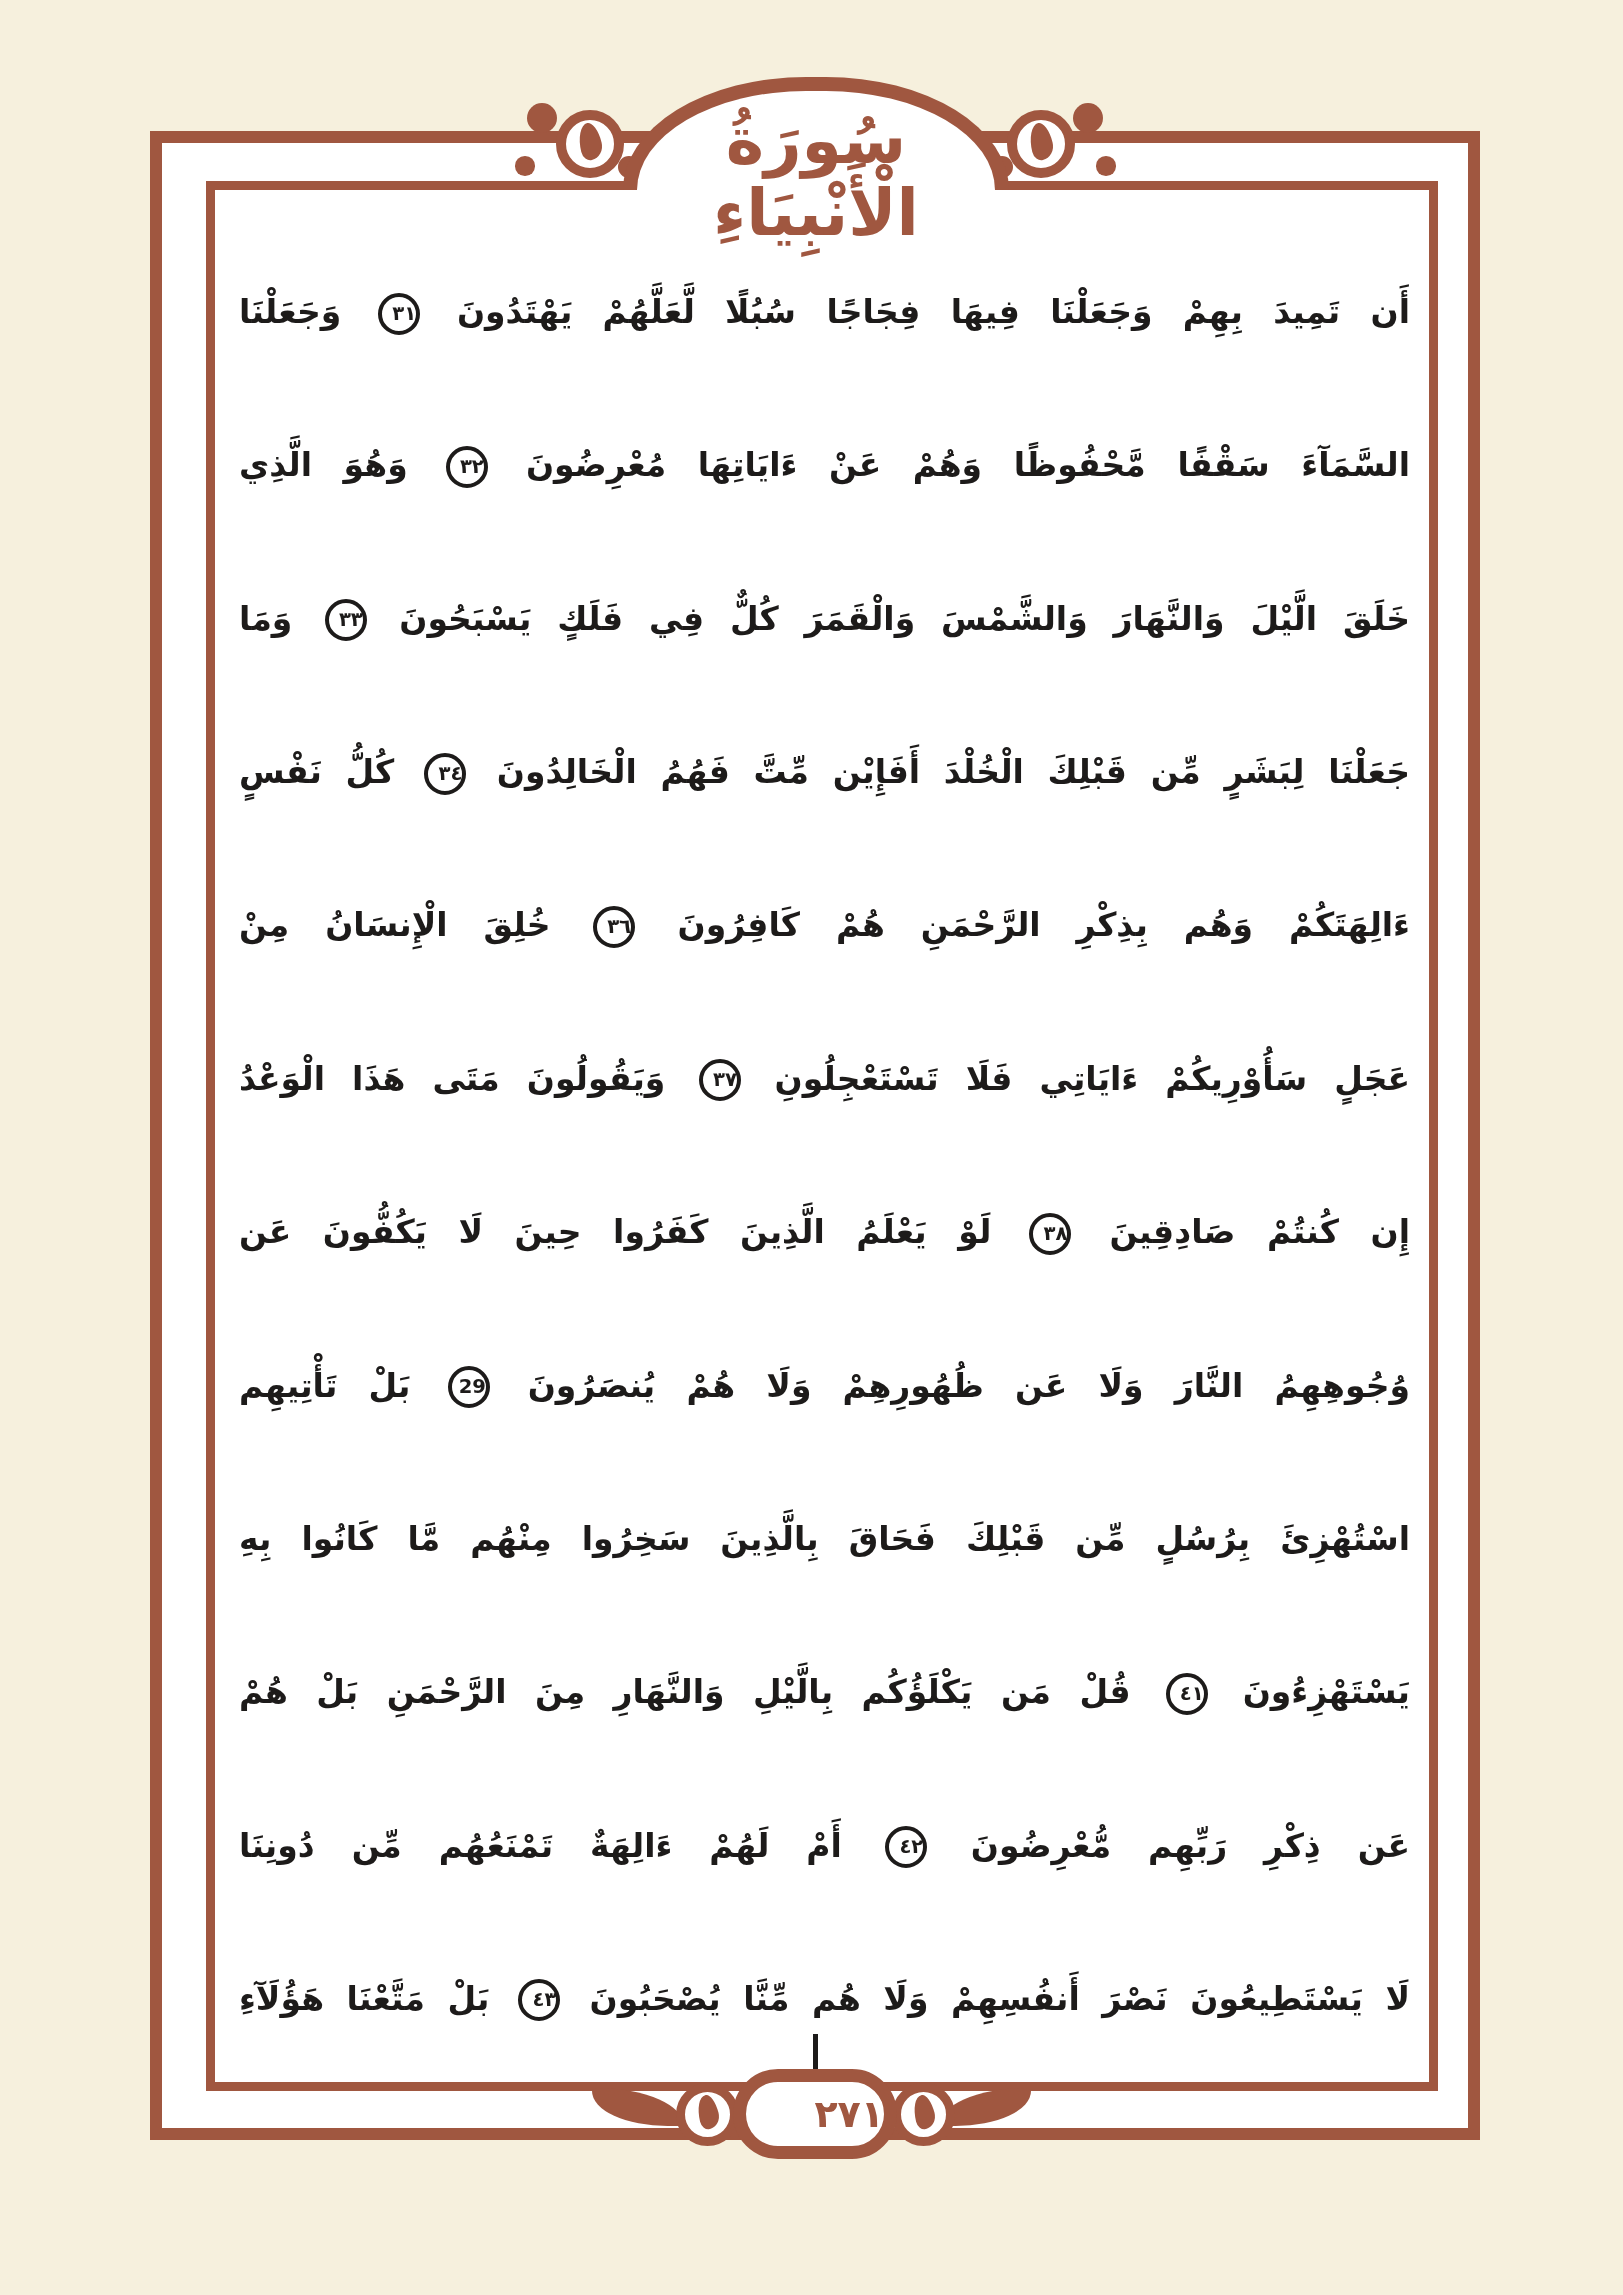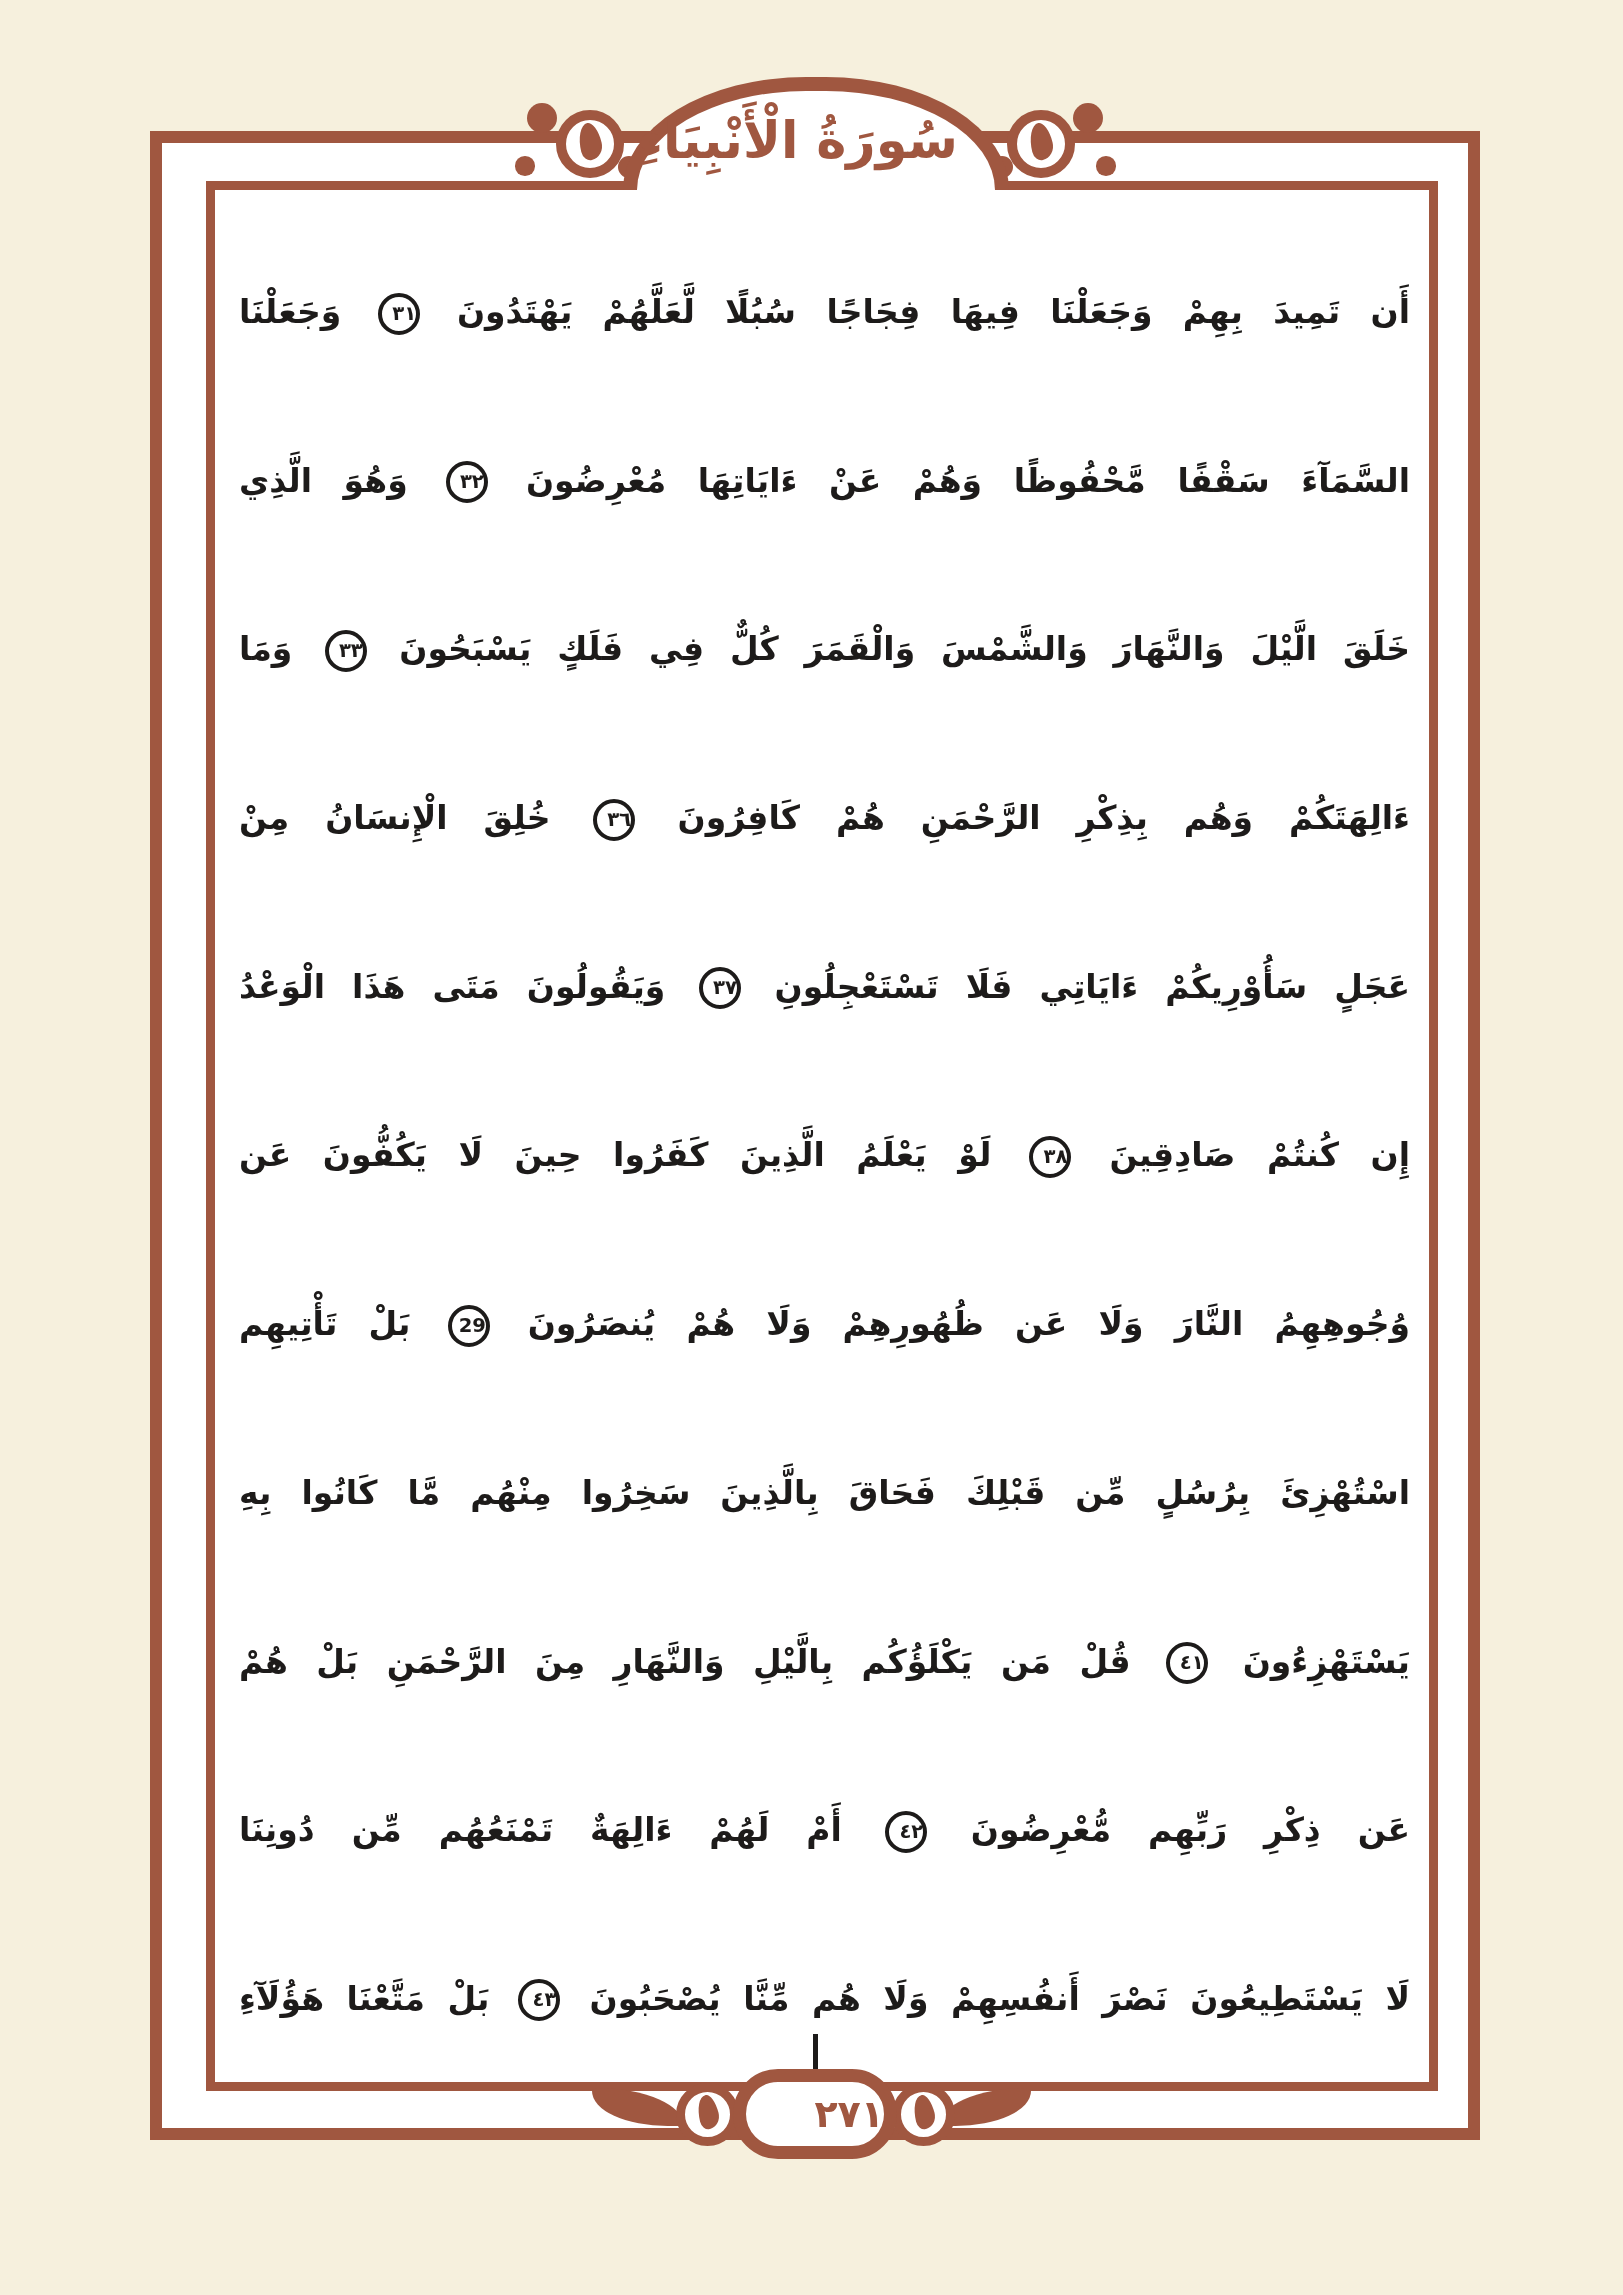--- a/index.html
+++ b/index.html
@@ -29,22 +29,22 @@
 
   
   .header-orn{position:absolute;inset:0;z-index:3;pointer-events:none;}
   .dome{
     position:absolute;left:623px;top:77px;width:386px;height:113px;
     background:var(--paper);
     border:14.4px solid var(--frame);border-bottom:none;
     border-radius:196px 196px 0 0 / 121px 121px 0 0;
   }
   .surah-title{
-    position:absolute;left:0;right:0;top:14.4px;text-align:left;
-    color:var(--frame);font-size:51px;font-weight:700;line-height:72px;
+    position:absolute;left:0;right:0;top:14.4px;text-align:center;
+    color:var(--frame);font-size:65px;font-weight:700;line-height:72px;
     direction:rtl;
   }
   .ring{
     position:absolute;width:68px;height:68px;border-radius:50%;
     border:10.5px solid var(--frame);background:var(--paper);
   }
   .ring .flame{
     width:22px;height:37px;margin:3.3px auto 0;
     background:var(--frame);
     border-radius:58% 42% 62% 38% / 72% 60% 40% 28%;
@@ -126,20 +126,21 @@
     </div>
     <div class="dome">
       <div class="surah-title">سُورَةُ الْأَنْبِيَاءِ</div>
     </div>
   </div>
 
   <div class="text-area" id="quran-lines">
       <div class="quran-line"><span class="text-seg">أَن تَمِيدَ بِهِمْ وَجَعَلْنَا فِيهَا فِجَاجًا سُبُلًا لَّعَلَّهُمْ يَهْتَدُونَ</span> <span class="ayah-marker">٣١</span> <span class="text-seg">وَجَعَلْنَا</span> </div>
       <div class="quran-line"><span class="text-seg">السَّمَآءَ سَقْفًا مَّحْفُوظًا وَهُمْ عَنْ ءَايَاتِهَا مُعْرِضُونَ</span> <span class="ayah-marker">٣٢</span> <span class="text-seg">وَهُوَ الَّذِي</span> </div>
       <div class="quran-line"><span class="text-seg">خَلَقَ الَّيْلَ وَالنَّهَارَ وَالشَّمْسَ وَالْقَمَرَ كُلٌّ فِي فَلَكٍ يَسْبَحُونَ</span> <span class="ayah-marker">٣٣</span> <span class="text-seg">وَمَا</span> </div>
+      <div class="quran-line"><span class="text-seg">جَعَلْنَا لِبَشَرٍ مِّن قَبْلِكَ الْخُلْدَ أَفَإِيْن مِّتَّ فَهُمُ الْخَالِدُونَ</span> <span class="ayah-marker">٣٤</span> <span class="text-seg">كُلُّ نَفْسٍ</span> </div>
       <div class="quran-line"><span class="text-seg">ءَالِهَتَكُمْ وَهُم بِذِكْرِ الرَّحْمَنِ هُمْ كَافِرُونَ</span> <span class="ayah-marker">٣٦</span> <span class="text-seg">خُلِقَ الْإِنسَانُ مِنْ</span> </div>
       <div class="quran-line"><span class="text-seg">عَجَلٍ سَأُوْرِيكُمْ ءَايَاتِي فَلَا تَسْتَعْجِلُونِ</span> <span class="ayah-marker">٣٧</span> <span class="text-seg">وَيَقُولُونَ مَتَى هَذَا الْوَعْدُ</span> </div>
       <div class="quran-line"><span class="text-seg">إِن كُنتُمْ صَادِقِينَ</span> <span class="ayah-marker">٣٨</span> <span class="text-seg">لَوْ يَعْلَمُ الَّذِينَ كَفَرُوا حِينَ لَا يَكُفُّونَ عَن</span> </div>
       <div class="quran-line"><span class="text-seg">وُجُوهِهِمُ النَّارَ وَلَا عَن ظُهُورِهِمْ وَلَا هُمْ يُنصَرُونَ</span> <span class="ayah-marker">29</span> <span class="text-seg">بَلْ تَأْتِيهِم</span> </div>
       <div class="quran-line"><span class="text-seg">اسْتُهْزِئَ بِرُسُلٍ مِّن قَبْلِكَ فَحَاقَ بِالَّذِينَ سَخِرُوا مِنْهُم مَّا كَانُوا بِهِ</span> </div>
       <div class="quran-line"><span class="text-seg">يَسْتَهْزِءُونَ</span> <span class="ayah-marker">٤١</span> <span class="text-seg">قُلْ مَن يَكْلَؤُكُم بِالَّيْلِ وَالنَّهَارِ مِنَ الرَّحْمَنِ بَلْ هُمْ</span> </div>
       <div class="quran-line"><span class="text-seg">عَن ذِكْرِ رَبِّهِم مُّعْرِضُونَ</span> <span class="ayah-marker">٤٢</span> <span class="text-seg">أَمْ لَهُمْ ءَالِهَةٌ تَمْنَعُهُم مِّن دُونِنَا</span> </div>
       <div class="quran-line"><span class="text-seg">لَا يَسْتَطِيعُونَ نَصْرَ أَنفُسِهِمْ وَلَا هُم مِّنَّا يُصْحَبُونَ</span> <span class="ayah-marker">٤٣</span> <span class="text-seg">بَلْ مَتَّعْنَا هَؤُلَآءِ</span> </div>
     </div>
 

